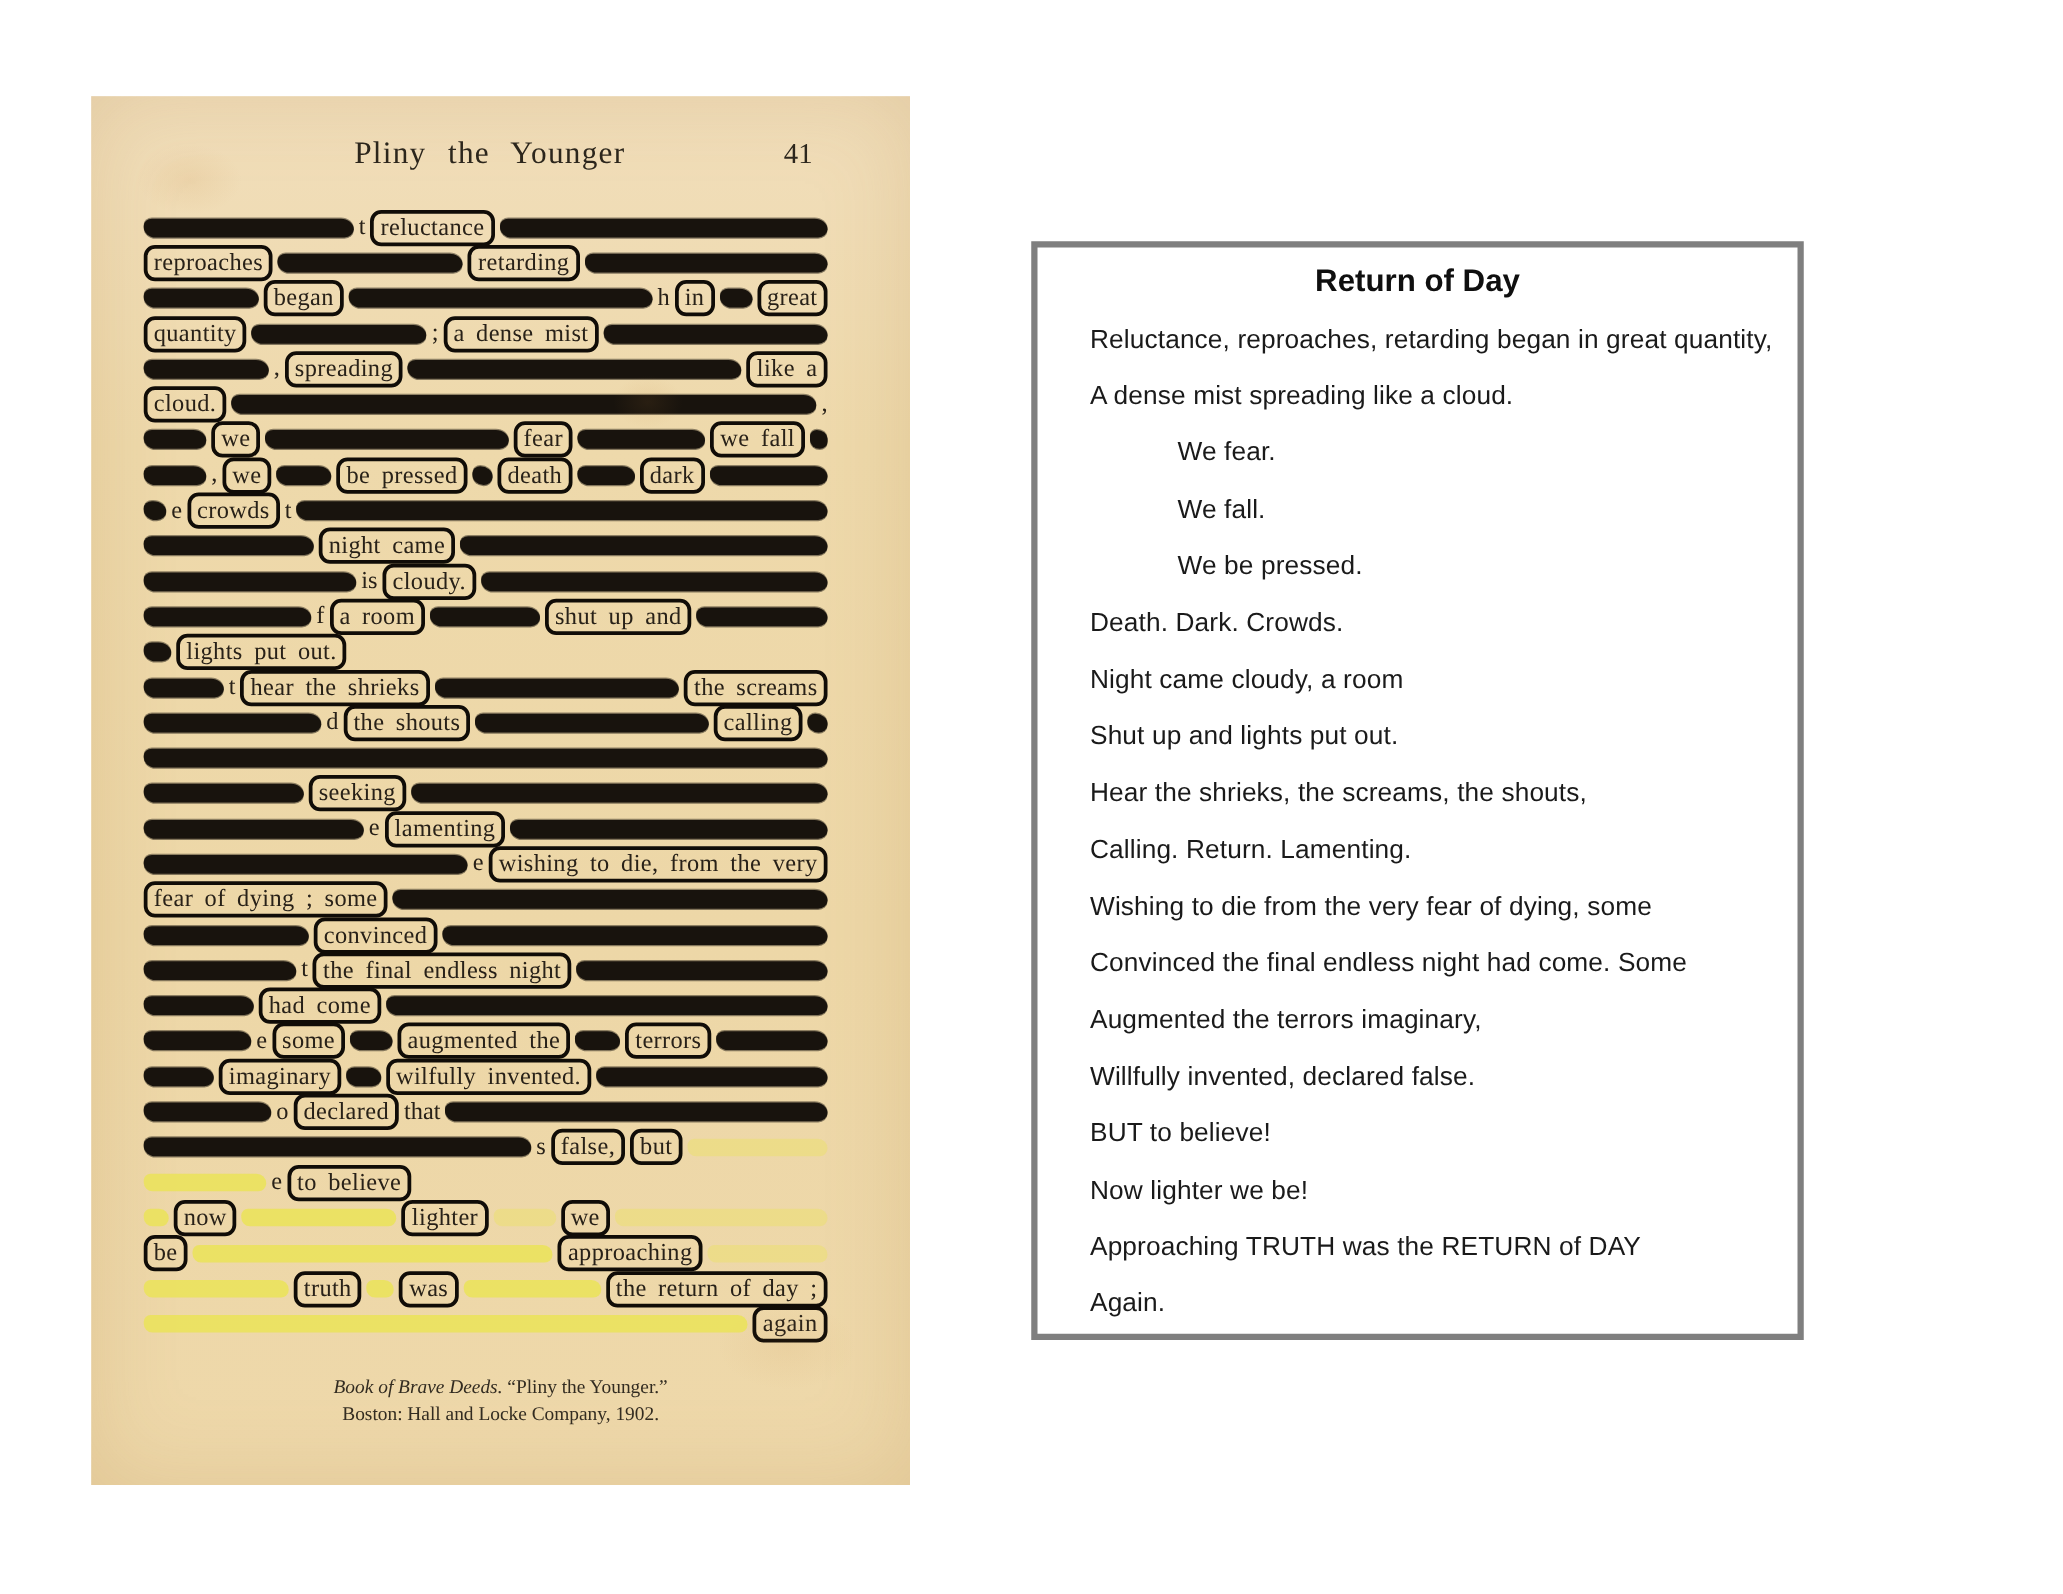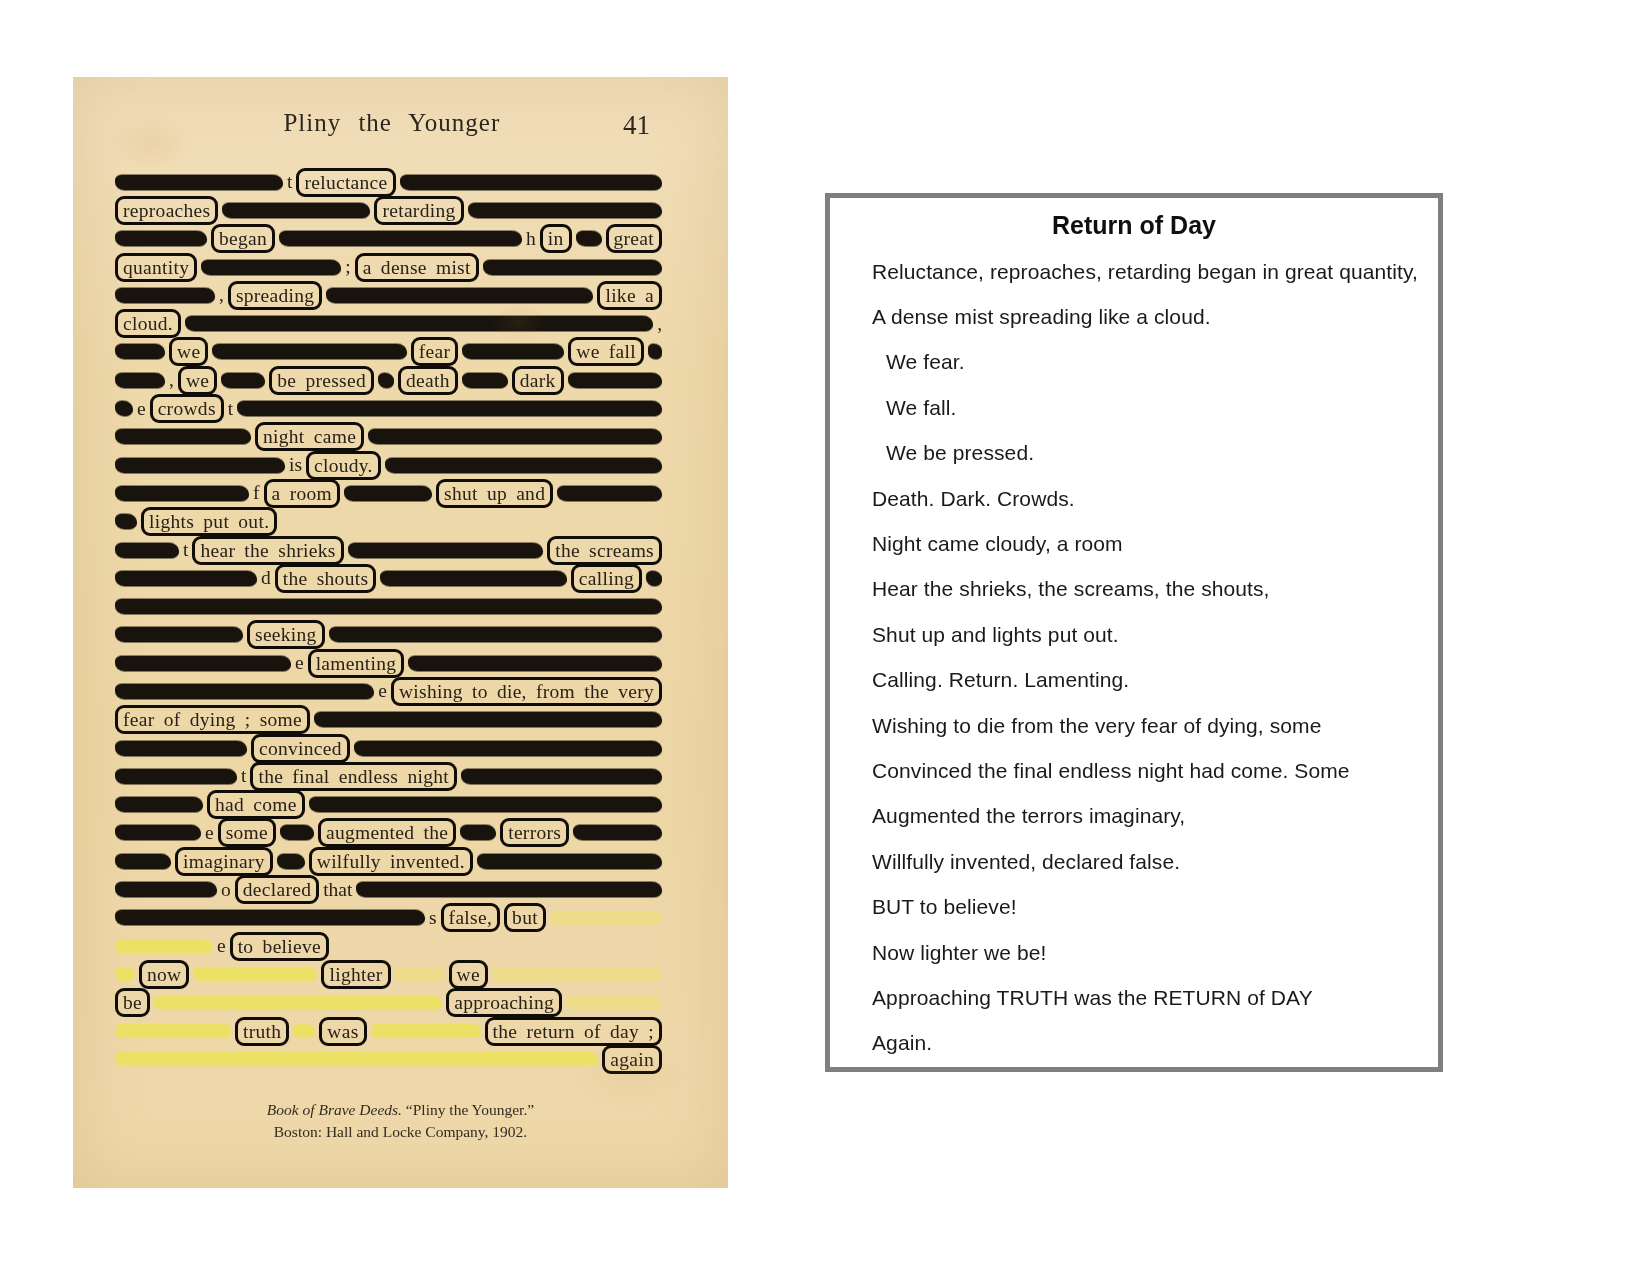--- a/index.html
+++ b/index.html
@@ -19,21 +19,21 @@
     background:
       radial-gradient(60px 40px at 12% 6%, rgba(200,140,70,.12), transparent 70%),
       radial-gradient(40px 30px at 68% 22%, rgba(190,130,60,.10), transparent 70%),
       radial-gradient(80px 50px at 85% 90%, rgba(190,130,60,.08), transparent 70%);
   }
   .page-header{position:relative;height:32px;margin-top:32px;}
   .page-title{
     position:absolute;left:50%;transform:translateX(-54%);
     font-size:25px;color:#2c261c;word-spacing:10px;letter-spacing:1px;white-space:nowrap;
   }
-  .page-number{position:absolute;right:78px;top:1px;font-size:27px;color:#2c261c;}
+  .page-number{position:absolute;right:78px;top:1px;font-size:23px;color:#2c261c;}
 
   .page-body{margin:27px 64px 0 40px;}
   .bline{display:flex;align-items:center;height:28.3px;}
   .seg-redact{
     height:15px;background:#18130d;border-radius:7px 11px 8px 10px / 6px 9px 7px 9px;
     margin:0 2px;flex-shrink:0;
     box-shadow:0 1px 0 rgba(24,19,13,.5), 0 -1px 0 rgba(24,19,13,.45);
   }
   .seg-box{
     border:3px solid #100c07;border-radius:9px;padding:0 5px;height:23px;line-height:23px;
@@ -55,21 +55,21 @@
     font-family:"Liberation Sans", sans-serif;
   }
   .poem-title{
     margin:13px 0 0;text-align:center;font-size:25px;font-weight:700;color:#0f0f0f;
   }
   .poem-lines{margin-top:9px;}
   .pline{
     height:45.4px;display:flex;align-items:center;padding-left:42px;
     font-size:21px;color:#1a1a1a;letter-spacing:.1px;white-space:nowrap;
   }
-  .pline.indent{padding-left:56px;}
+  .pline.indent{padding-left:112px;}
 </style>
 </head>
 <body>
 
 <div class="canvas">
 
   <section class="book-page">
     <header class="page-header">
       <span class="page-title">Pliny  the  Younger</span>
       <span class="page-number">41</span>
@@ -296,22 +296,22 @@
   <section class="poem-panel">
     <h2 class="poem-title">Return of Day</h2>
     <div class="poem-lines" id="poem-lines">
         <div class="pline">Reluctance, reproaches, retarding began in great quantity,</div>
         <div class="pline">A dense mist spreading like a cloud.</div>
         <div class="pline indent">We fear.</div>
         <div class="pline indent">We fall.</div>
         <div class="pline indent">We be pressed.</div>
         <div class="pline">Death. Dark. Crowds.</div>
         <div class="pline">Night came cloudy, a room</div>
+        <div class="pline">Shut up and lights put out.</div>
         <div class="pline">Hear the shrieks, the screams, the shouts,</div>
-        <div class="pline">Shut up and lights put out.</div>
         <div class="pline">Calling. Return. Lamenting.</div>
         <div class="pline">Wishing to die from the very fear of dying, some</div>
         <div class="pline">Convinced the final endless night had come. Some</div>
         <div class="pline">Augmented the terrors imaginary,</div>
         <div class="pline">Willfully invented, declared false.</div>
         <div class="pline">BUT to believe!</div>
         <div class="pline">Now lighter we be!</div>
         <div class="pline">Approaching TRUTH was the RETURN of DAY</div>
         <div class="pline">Again.</div>
       </div>

